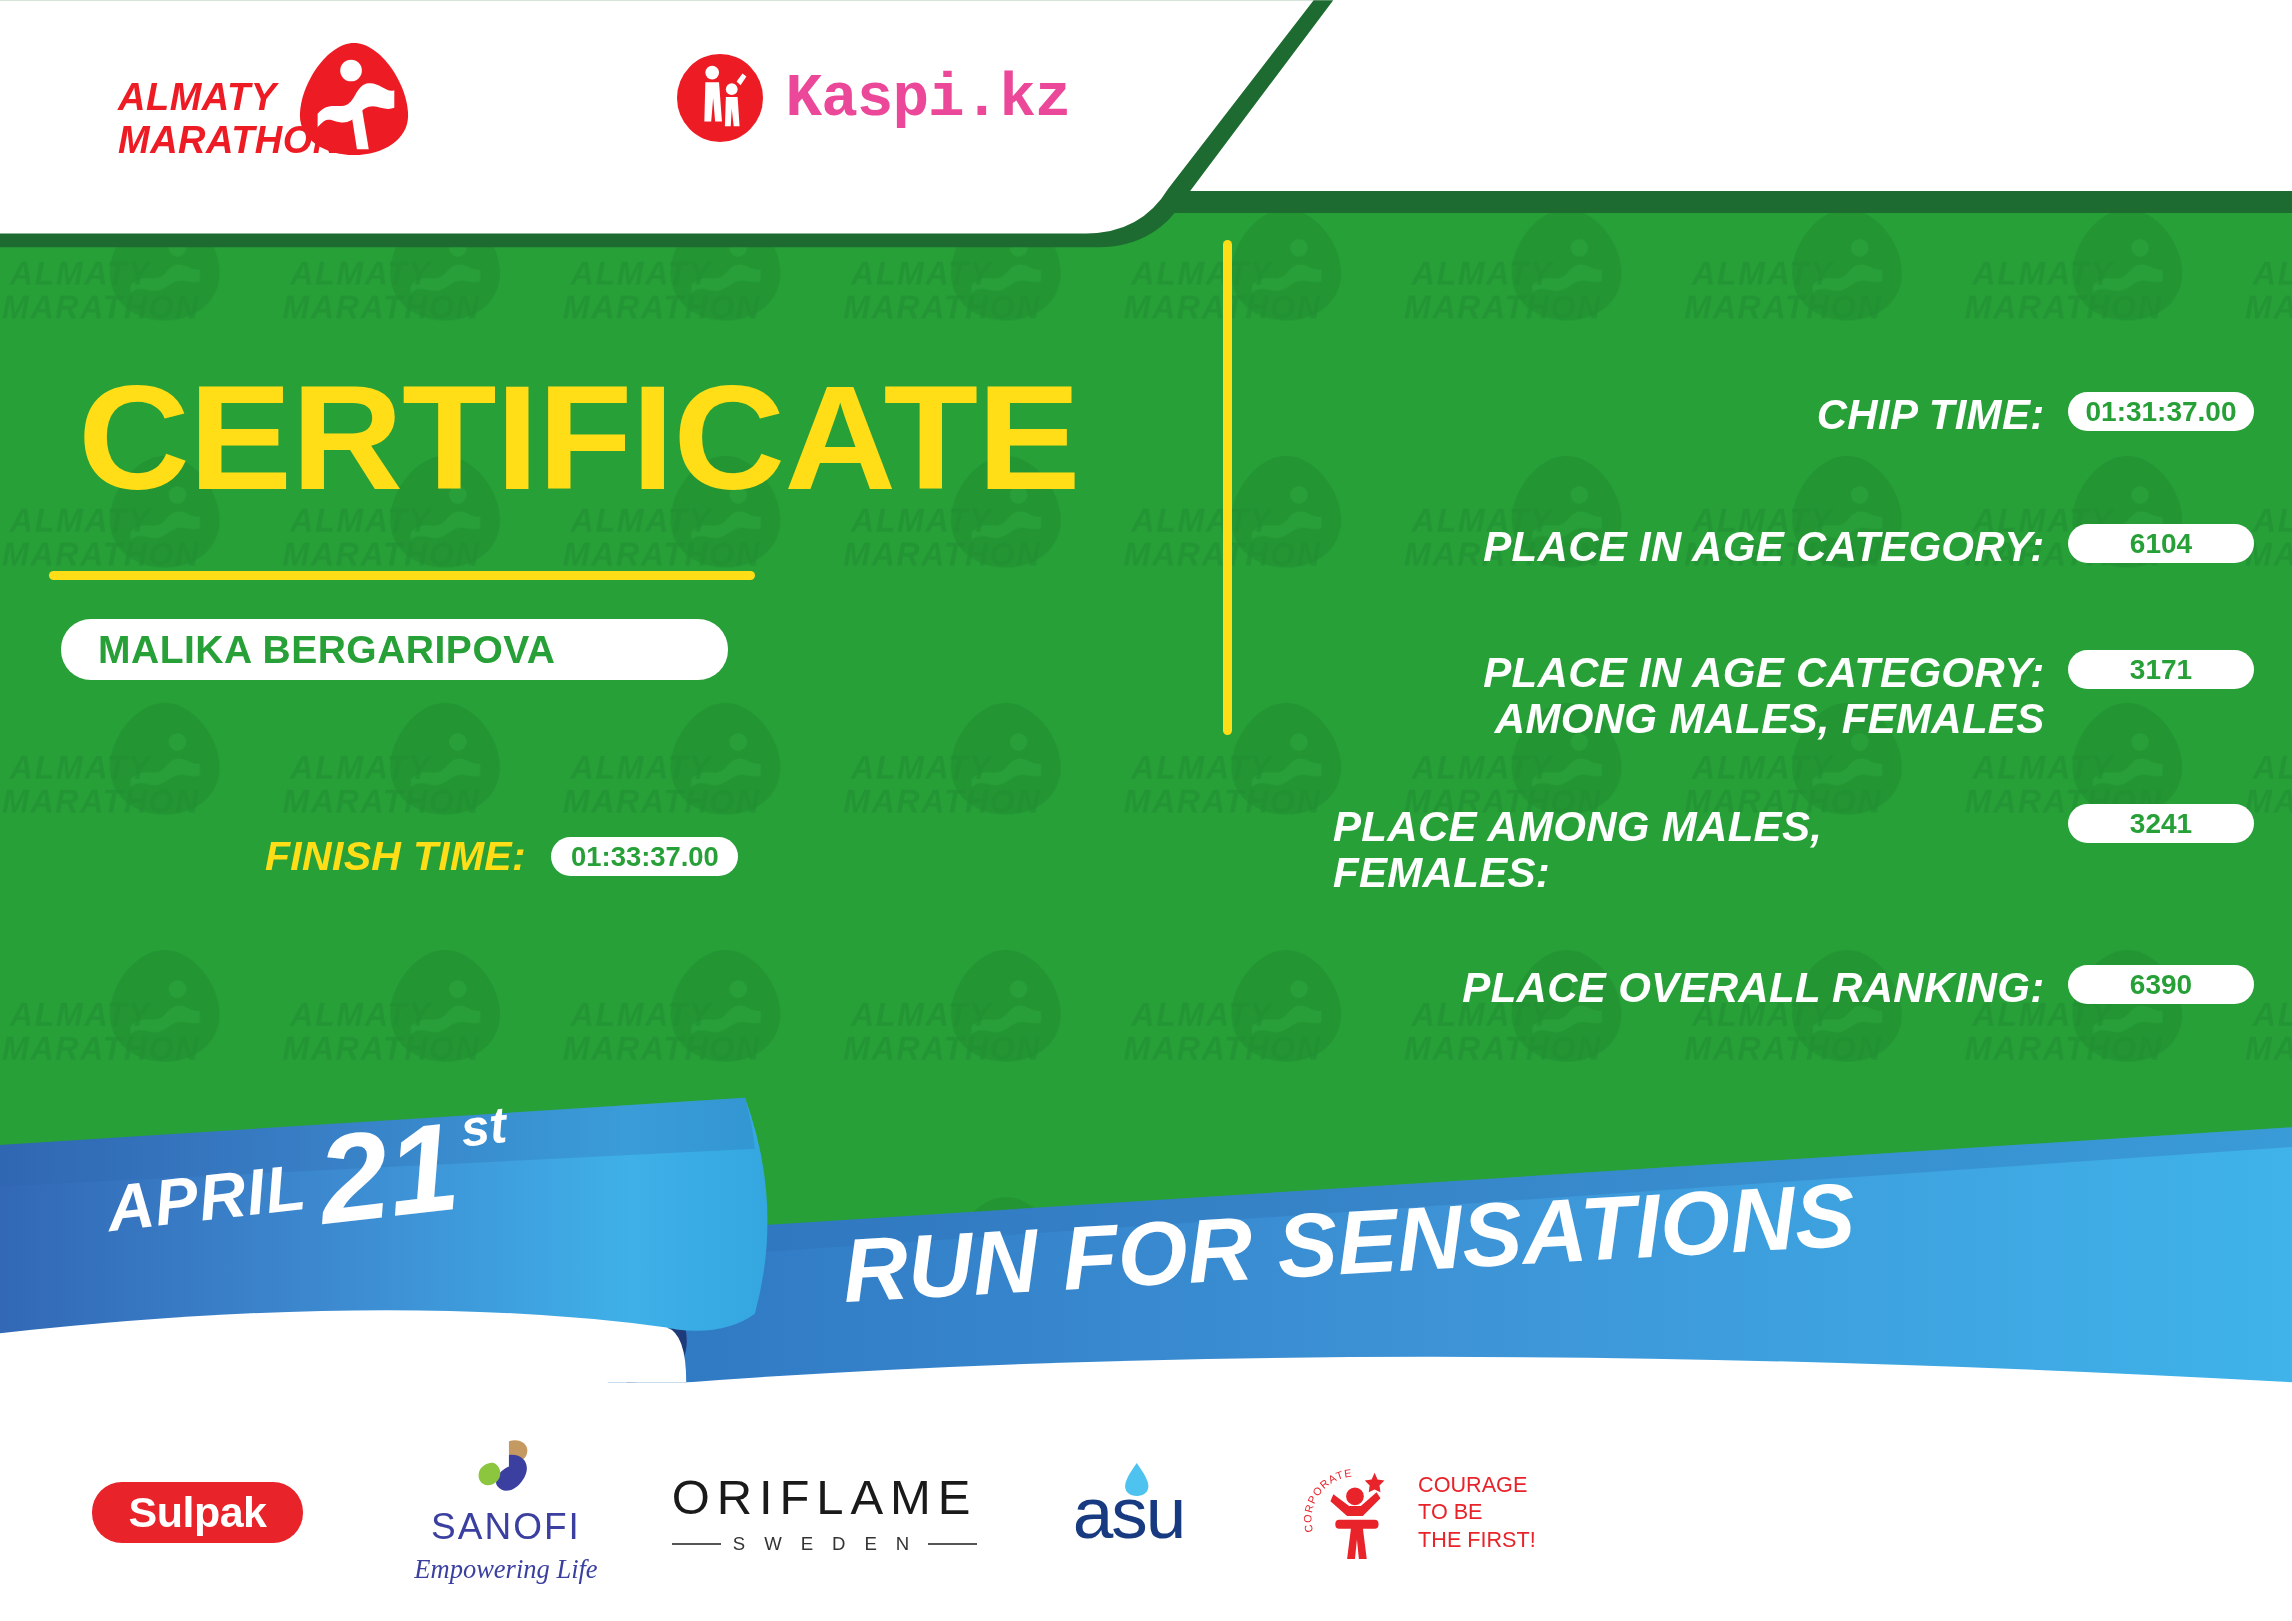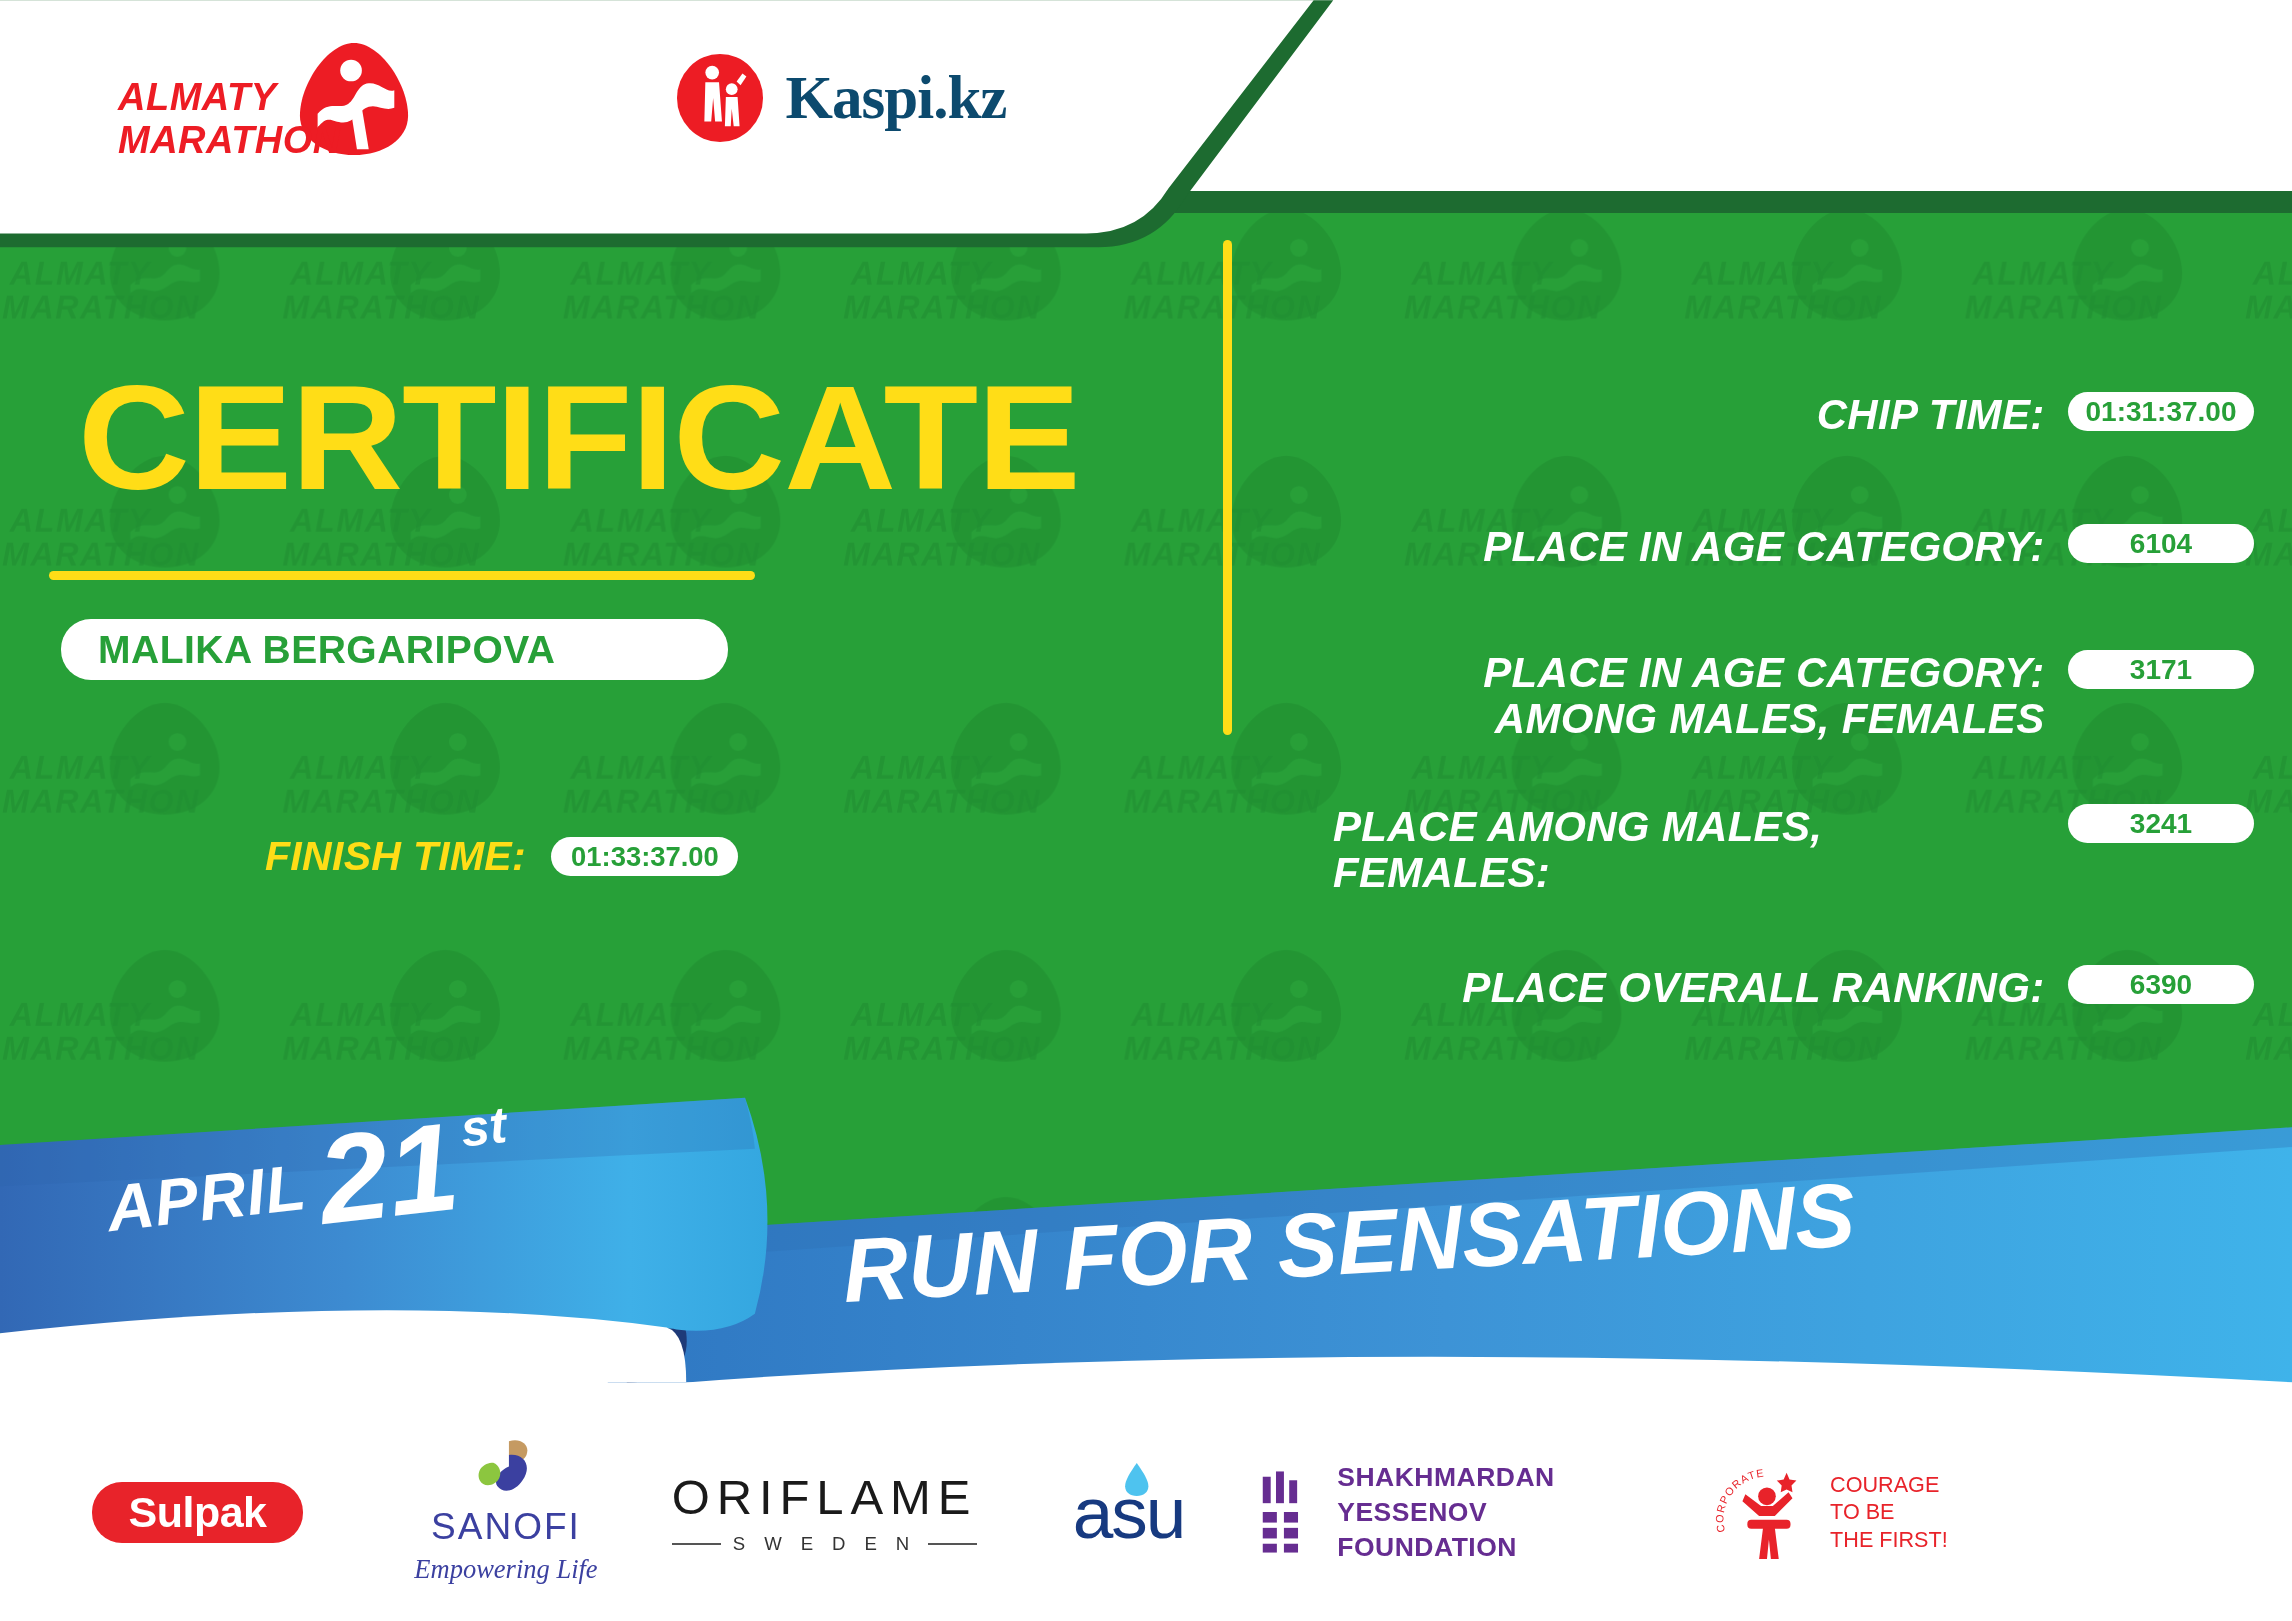--- a/index.html
+++ b/index.html
@@ -28,22 +28,22 @@
   
   .logo-row{ position:absolute; left:0; top:0; width:1176px; height:192px; z-index:10; }
   .am-logo{ position:absolute; left:118px; top:39px; width:284px; height:123px; }
   .am-drop{ position:absolute; left:178px; top:2px; width:116px; height:116px; }
   .am-text{ position:absolute; left:0; top:37px; width:265px;
     font-family:"Liberation Sans", sans-serif; font-weight:bold; font-style:italic;
     color:#ed1c24; font-size:38px; line-height:43px; letter-spacing:0.5px; }
 
   .kaspi{ position:absolute; left:676px; top:49px; height:98px; display:flex; align-items:center; gap:21.6px; }
   .kaspi-mark{ width:88px; height:90px; }
-  .kaspi-text{ font-family:Liberation Serif, serif; font-weight:bold;
-    font-size:61px; color:#0c4a6e; letter-spacing:-1px; }
+  .kaspi-text{ font-family:Liberation Mono, monospace; font-weight:bold;
+    font-size:61px; color:#ec4899; letter-spacing:-1px; }
 
   
   .left-col{ position:absolute; left:0; top:191px; width:1215px; height:980px; z-index:12; }
   .cert-title{
     position:absolute; left:78px; top:172px;
     font-family:"Liberation Sans Narrow","Liberation Sans",sans-serif;
     font-weight:bold; font-size:149px; line-height:149px; color:#ffdd17;
     letter-spacing:-1px; transform:scaleX(1.04); transform-origin:left center;
   }
   .title-rule{
@@ -338,41 +338,20 @@
 
     <div class="sp" style="width:265px;">
       <div style="position:relative;">
         <div class="sp-asu">asu</div>
         <svg width="25.5" height="33" viewBox="0 0 26 34" style="position:absolute;left:51px;top:-7.8px;">
           <path d="M13 0 C20 10 25 18 25 24 C25 30 20 34 13 34 C6 34 1 30 1 24 C1 18 6 10 13 0 Z" fill="#4ec3ef"></path>
         </svg>
       </div>
     </div>
 
-    <div class="sp" style="width:412px;">
-      <div class="sp-yes">
-        <svg width="61" height="90" viewBox="0 0 62 92">
-          <g fill="#662d91">
-            <rect x="2" y="6" width="9" height="30"></rect>
-            <rect x="17" y="0" width="9" height="36"></rect>
-            <rect x="32" y="10" width="9" height="26"></rect>
-            <rect x="2" y="46" width="16" height="12"></rect>
-            <rect x="26" y="46" width="16" height="12"></rect>
-            <rect x="2" y="64" width="16" height="12"></rect>
-            <rect x="26" y="64" width="16" height="12"></rect>
-            <rect x="2" y="82" width="16" height="10"></rect>
-            <rect x="26" y="82" width="16" height="10"></rect>
-          </g>
-        </svg>
-        <div class="yes-text">
-          <div>SHAKHMARDAN YESSENOV</div>
-          <div>FOUNDATION</div>
-        </div>
-      </div>
-    </div>
 
     <div class="sp" style="width:314px;">
       <div class="sp-courage">
         <svg width="106" height="106" viewBox="0 0 108 108">
           <defs>
             <path id="arcp" d="M14 76 A44 44 0 0 1 58 18"></path>
           </defs>
           <text font-family="Liberation Sans, sans-serif" font-size="11" fill="#e8232a" letter-spacing="1.2">
             <textPath href="#arcp" startOffset="2">CORPORATE FUND</textPath>
           </text>

